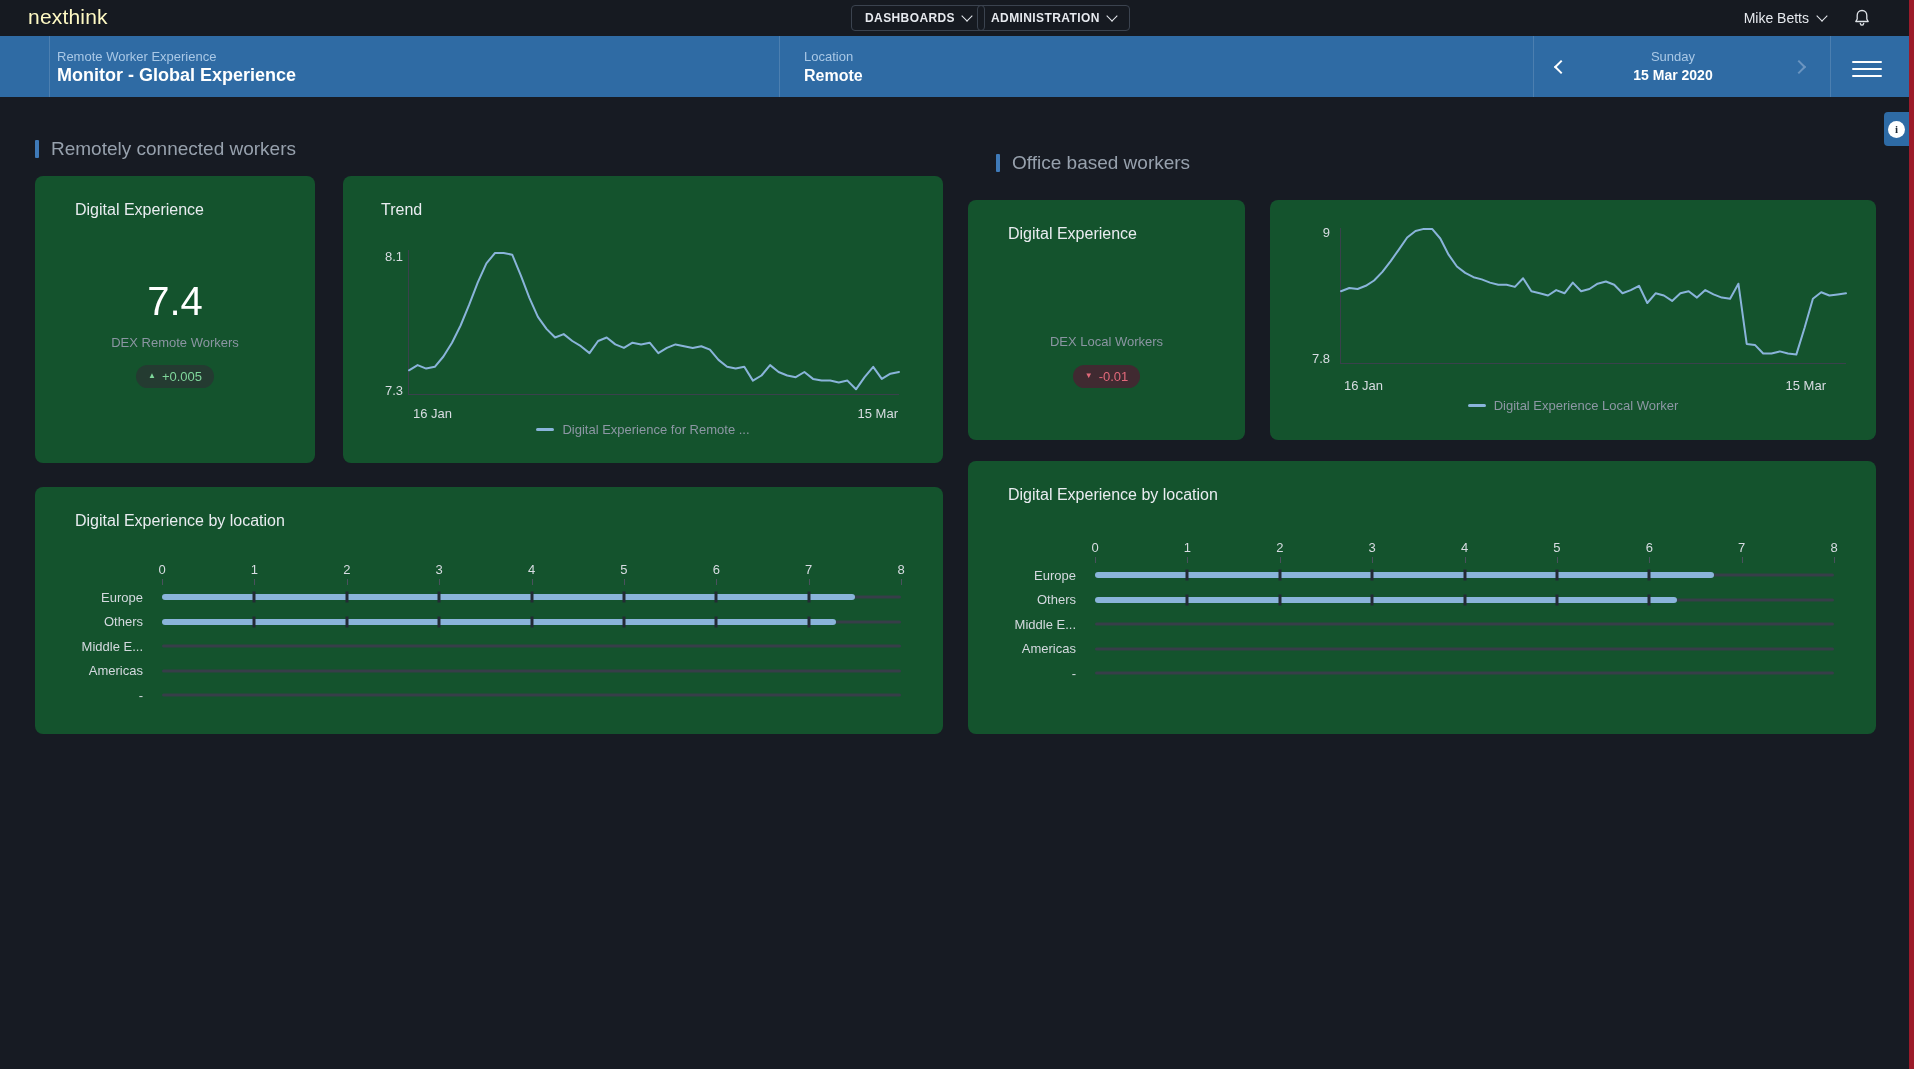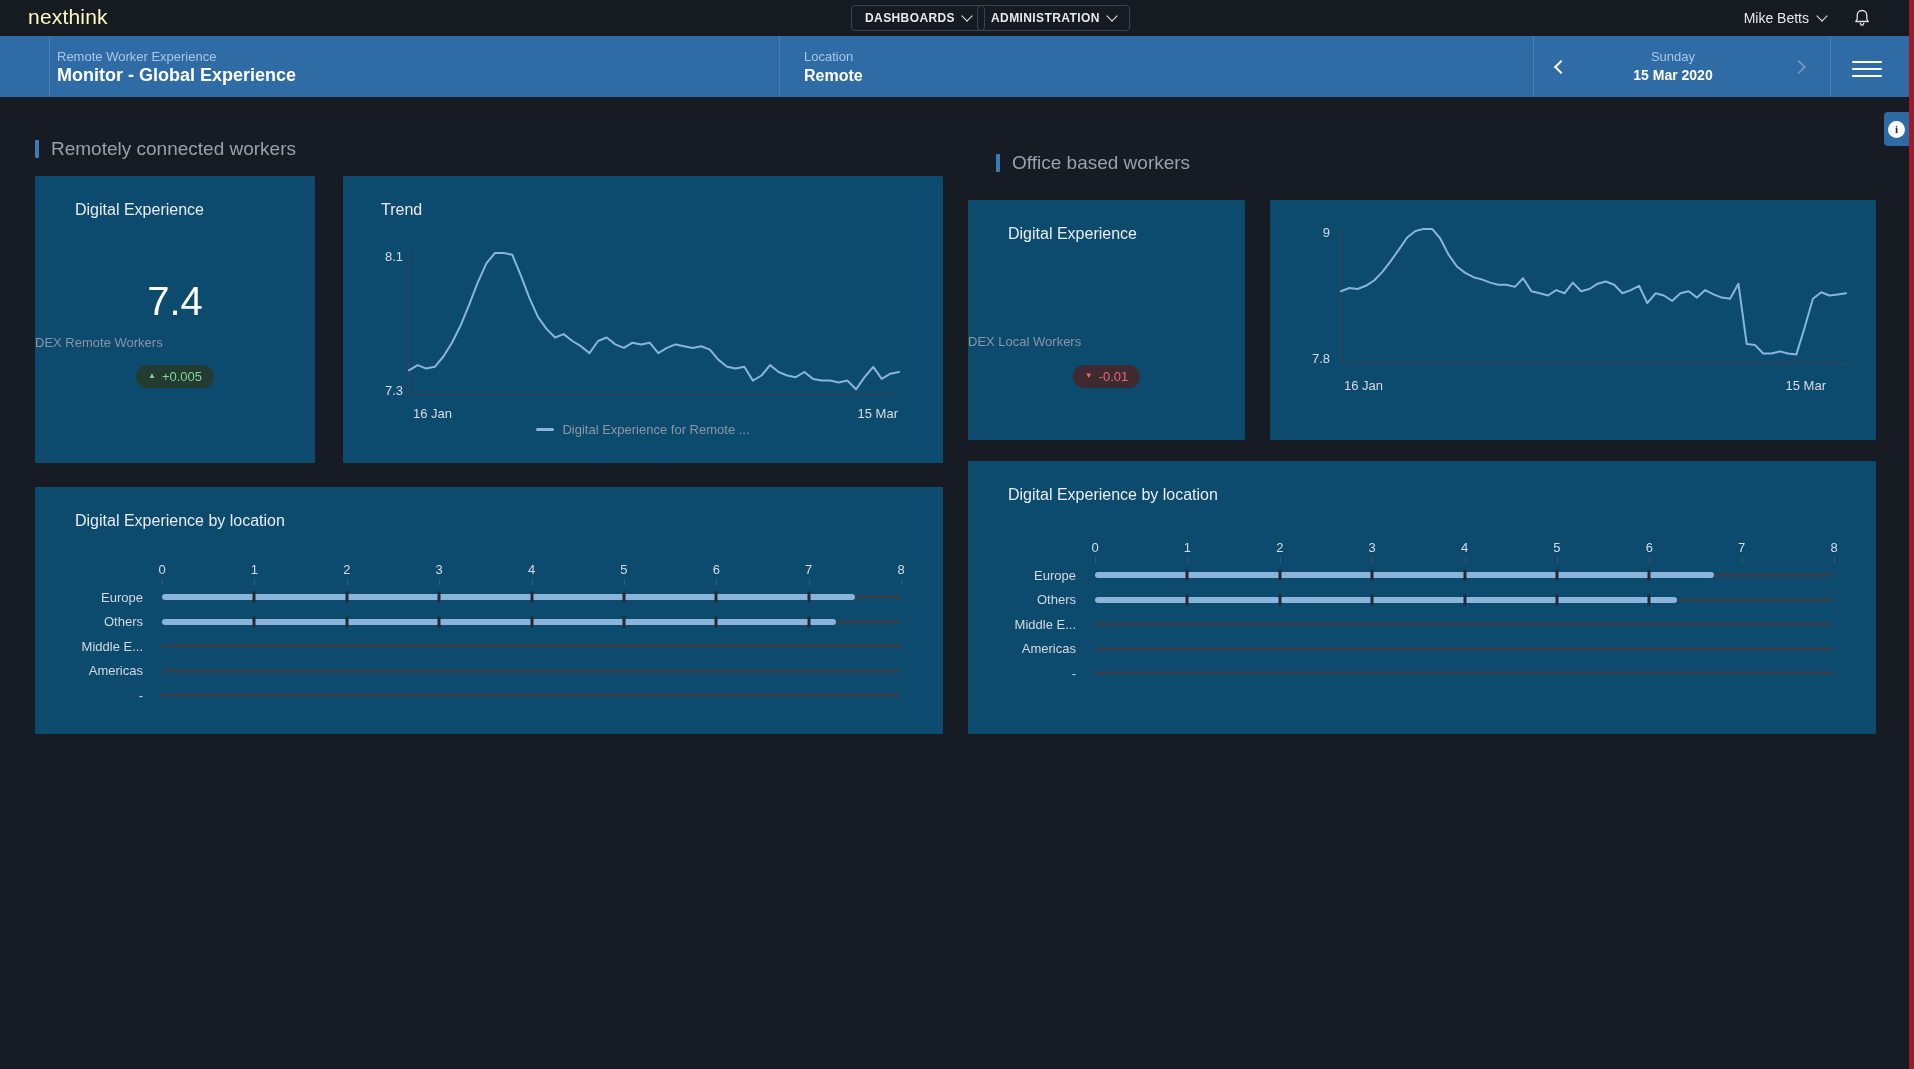--- a/index.html
+++ b/index.html
@@ -32,25 +32,25 @@
   .dchev.left{border-left:2px solid #fff;border-bottom:2px solid #fff;transform:rotate(45deg)}
   .dchev.right{border-right:2px solid #6b95c1;border-top:2px solid #6b95c1;transform:rotate(45deg)}
   .date-block{position:absolute;left:1588px;top:13px;width:170px;text-align:center}
   .burger{position:absolute;left:1852px;top:20px;width:30px;background:none;border:none;cursor:pointer;padding:0}
   .burger i{display:block;height:2.5px;border-radius:2px;background:#fff;margin:4.5px 0}
 
   
   .section-heading{position:absolute;display:flex;align-items:center;gap:12px}
   .accent{width:4px;height:18px;border-radius:1px;background:var(--accent-blue,#3f7ab8)}
   .heading-text{font-size:19px;color:#97a1ad}
-  .card{position:absolute;background:#0c4a6e;border-radius:1px}
+  .card{position:absolute;background:#14532d;border-radius:8px}
   .card-title{position:absolute;left:40px;top:25px;font-size:16px;color:#e9ecf0}
 
   .score-value{position:absolute;left:0;width:100%;text-align:center;font-size:40px;font-weight:500;color:#fff}
-  .score-sub{position:absolute;left:0;width:100%;font-size:13px;color:#8b95a2}
+  .score-sub{position:absolute;left:0;width:100%;text-align:center;font-size:13px;color:#8b95a2}
   .badge-wrap{position:absolute;left:0;width:100%;text-align:center}
   .badge{display:inline-flex;align-items:center;gap:6px;padding:4px 12px;border-radius:12px;font-size:13px}
   .badge.up{background:var(--badge-up-bg,#243b31);color:var(--badge-up-text,#7fd79b)}
   .badge.down{background:var(--badge-down-bg,#402a31);color:var(--badge-down-text,#e2697a)}
   .tri{font-size:8px;line-height:1}
 
   .ylab{position:absolute;width:55px;text-align:right;font-size:13px;color:#d8dce2}
   .xlab{position:absolute;font-size:13px;color:#d8dce2}
   .trend-plot{position:absolute;border-left:1px solid #3a414c;border-bottom:1px solid #3a414c}
   .legend{position:absolute;left:0;width:100%;display:flex;justify-content:center;align-items:center;
@@ -191,20 +191,24 @@
 <div class="card" style="left:1270px;top:200px;width:606px;height:240px">
   <div class="ylab" style="left:5px;top:25px">9</div>
   <div class="ylab" style="left:5px;top:151px">7.8</div>
   <div class="trend-plot" style="left:70px;top:28px;width:505px;height:135px">
       <svg width="505" height="135" style="overflow:visible;display:block">
         <polyline fill="none" stroke="#8ab4da" stroke-width="2" stroke-linejoin="round" stroke-linecap="round" points="0.0,63.2 8.3,60.0 16.6,61.0 24.8,57.8 33.1,52.5 41.4,43.9 49.7,33.1 58.0,21.3 66.2,9.5 74.5,3.0 82.8,0.9 91.1,0.9 99.3,10.5 107.6,26.7 115.9,38.5 124.2,44.9 132.5,49.2 140.7,51.4 149.0,54.6 157.3,56.7 165.6,56.7 173.9,58.9 182.1,50.3 190.4,63.2 198.7,65.3 207.0,67.5 215.2,62.1 223.5,65.3 231.8,54.6 240.1,63.2 248.4,61.0 256.6,55.7 264.9,53.5 273.2,56.7 281.5,65.3 289.8,62.1 298.0,57.8 306.3,75.0 314.6,65.3 322.9,67.5 331.1,72.9 339.4,65.3 347.7,63.2 356.0,69.6 364.3,62.1 372.5,66.4 380.8,69.6 389.1,70.7 397.4,55.7 405.7,115.9 413.9,116.9 422.2,125.5 430.5,125.5 438.8,123.4 447.0,125.5 455.3,126.6 463.6,99.8 471.9,70.7 480.2,64.3 488.4,67.5 496.7,66.4 505.0,65.3"></polyline>
       </svg>
     </div>
   <div class="xlab" style="left:74px;top:178px">16 Jan</div>
   <div class="xlab" style="right:50px;top:178px">15 Mar</div>
+  <div class="legend" style="top:198px">
+    <span class="legend-dash"></span>
+    <span>Digital Experience Local Worker</span>
+  </div>
 </div>
 
 <div class="card" style="left:35px;top:487px;width:908px;height:247px">
   <div class="card-title">Digital Experience by location</div>
   <div class="loc-chart" style="top:70px">
       <div class="loc-axis">
         <div class="loc-axis-spacer"></div>
         <div class="loc-axis-area">
           <span class="loc-num" style="left: 0%;">0</span>
           <i class="loc-tick" style="left: 0%;"></i>

